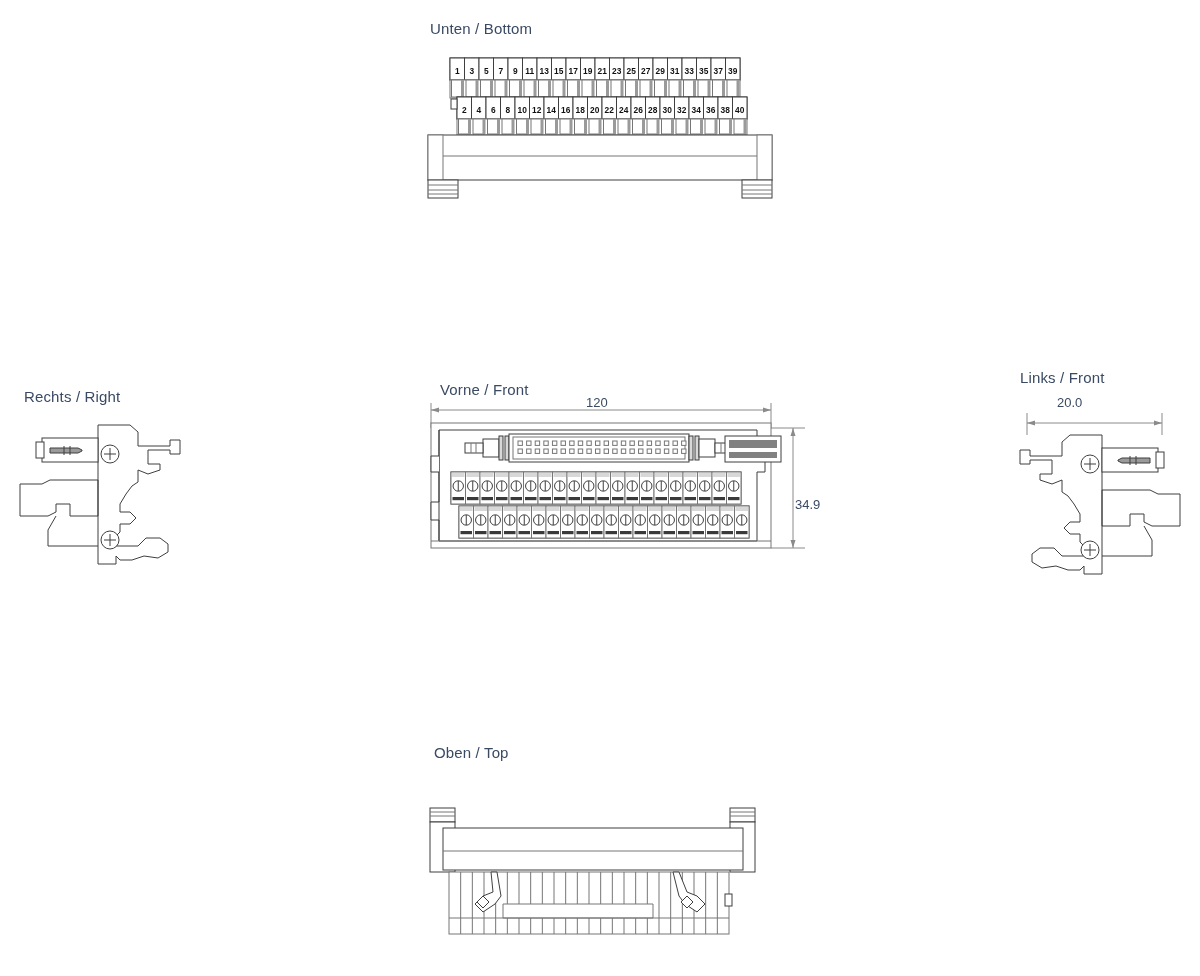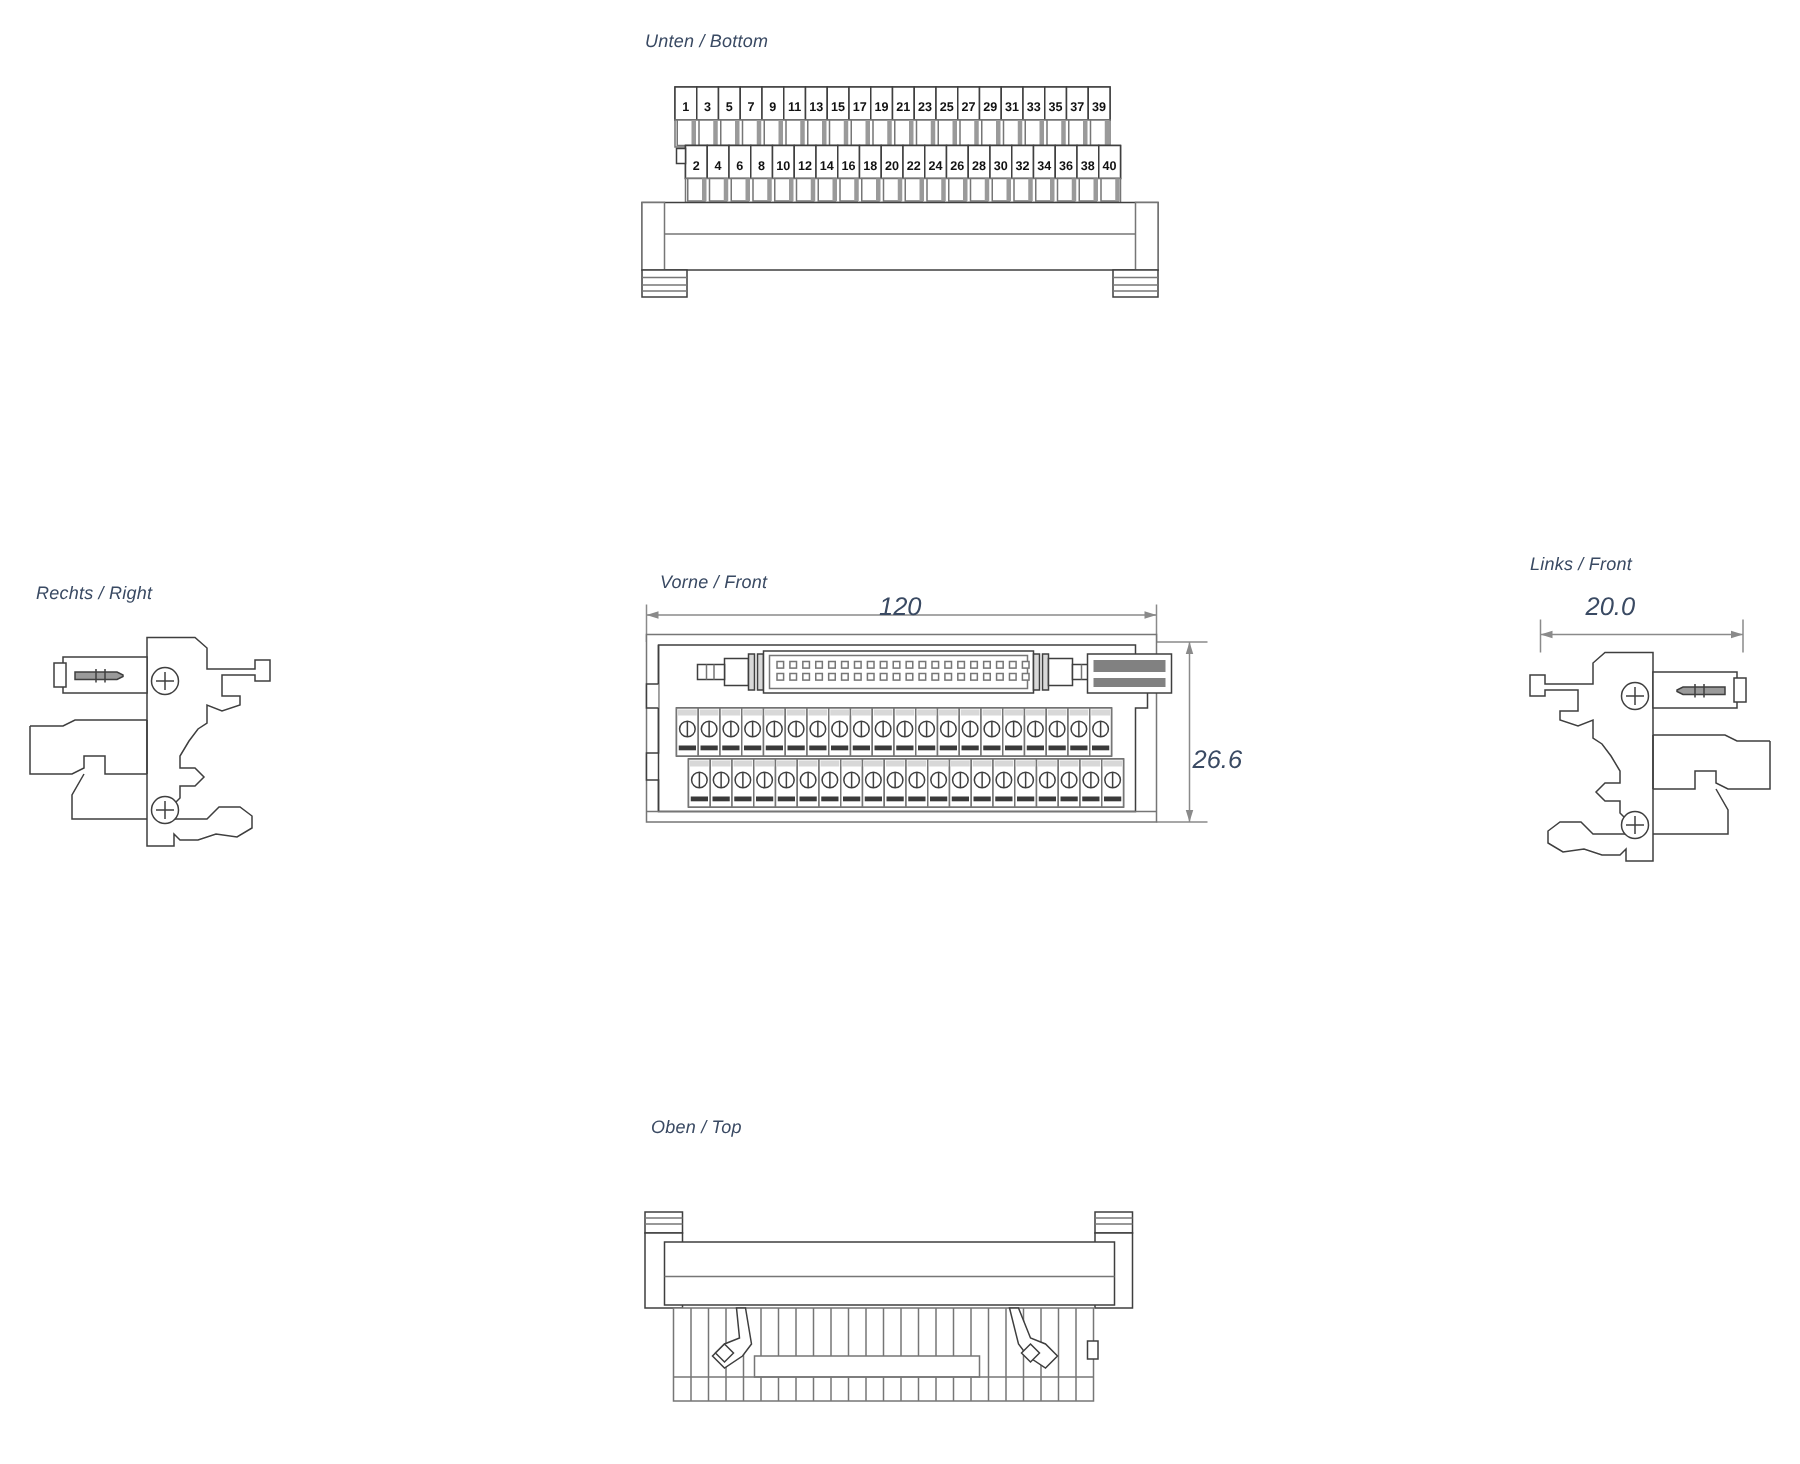--- a/index.html
+++ b/index.html
@@ -3,25 +3,24 @@
 <meta charset="utf-8">
 <style>
   html,body{margin:0;padding:0;}
   body{
     width:1200px;height:976px;background:#ffffff;
     font-family:"Liberation Sans", sans-serif;
     position:relative;overflow:hidden;
   }
   .view{position:absolute;}
   .view-title{
-    font-size:12px;color:#3a4a63;white-space:nowrap;
+    font-size:15px;color:#3a4a63;white-space:nowrap;
     letter-spacing:.15px;
-    font-style:italic;
   }
-  .dim-text{font-size:17px;color:#3a4a63;white-space:nowrap;font-style:italic;}
+  .dim-text{font-size:13px;color:#3a4a63;white-space:nowrap;}
   svg{display:block;overflow:visible;}
   .ln{stroke:#3f3f3f;stroke-width:1;fill:none;}
   .ln-thin{stroke:#767676;stroke-width:1;fill:none;}
   .ln-dim{stroke:#8a8a8a;stroke-width:1;fill:none;}
   .fillw{fill:#ffffff;}
   .fillg{fill:#d8d8d8;}
   .fillgd{fill:#9a9a9a;}
   .num{
     font-family:"Liberation Sans", sans-serif;
     font-size:8.4px;font-weight:bold;fill:#111;
@@ -544,21 +543,21 @@
           <rect x="310.5" y="109" width="12.5" height="4" class="fillg"></rect>
           <circle cx="316.75" cy="122" r="5.2" class="ln fillw"></circle>
           <line x1="316.75" y1="117" x2="316.75" y2="127" class="ln"></line>
           <rect x="311" y="133" width="11.5" height="3.2" fill="#3a3a3a"></rect>
         </g>
     </g>
   </svg>
 </div>
 
 <div class="dim-text" style="left:586px;top:395px;position:absolute;">120</div>
-<div class="dim-text" style="left:795px;top:497px;position:absolute;">26.6</div>
+<div class="dim-text" style="left:795px;top:497px;position:absolute;">34.9</div>
 
 <div class="view" style="left:1020px;top:369px;">
   <div class="view-title">Links / Front</div>
 </div>
 
 <div class="dim-text" style="left:1057px;top:395px;position:absolute;">20.0</div>
 
 <div class="view" style="left:1010px;top:405px;">
   <svg width="180" height="165" viewBox="0 0 180 165">
 

